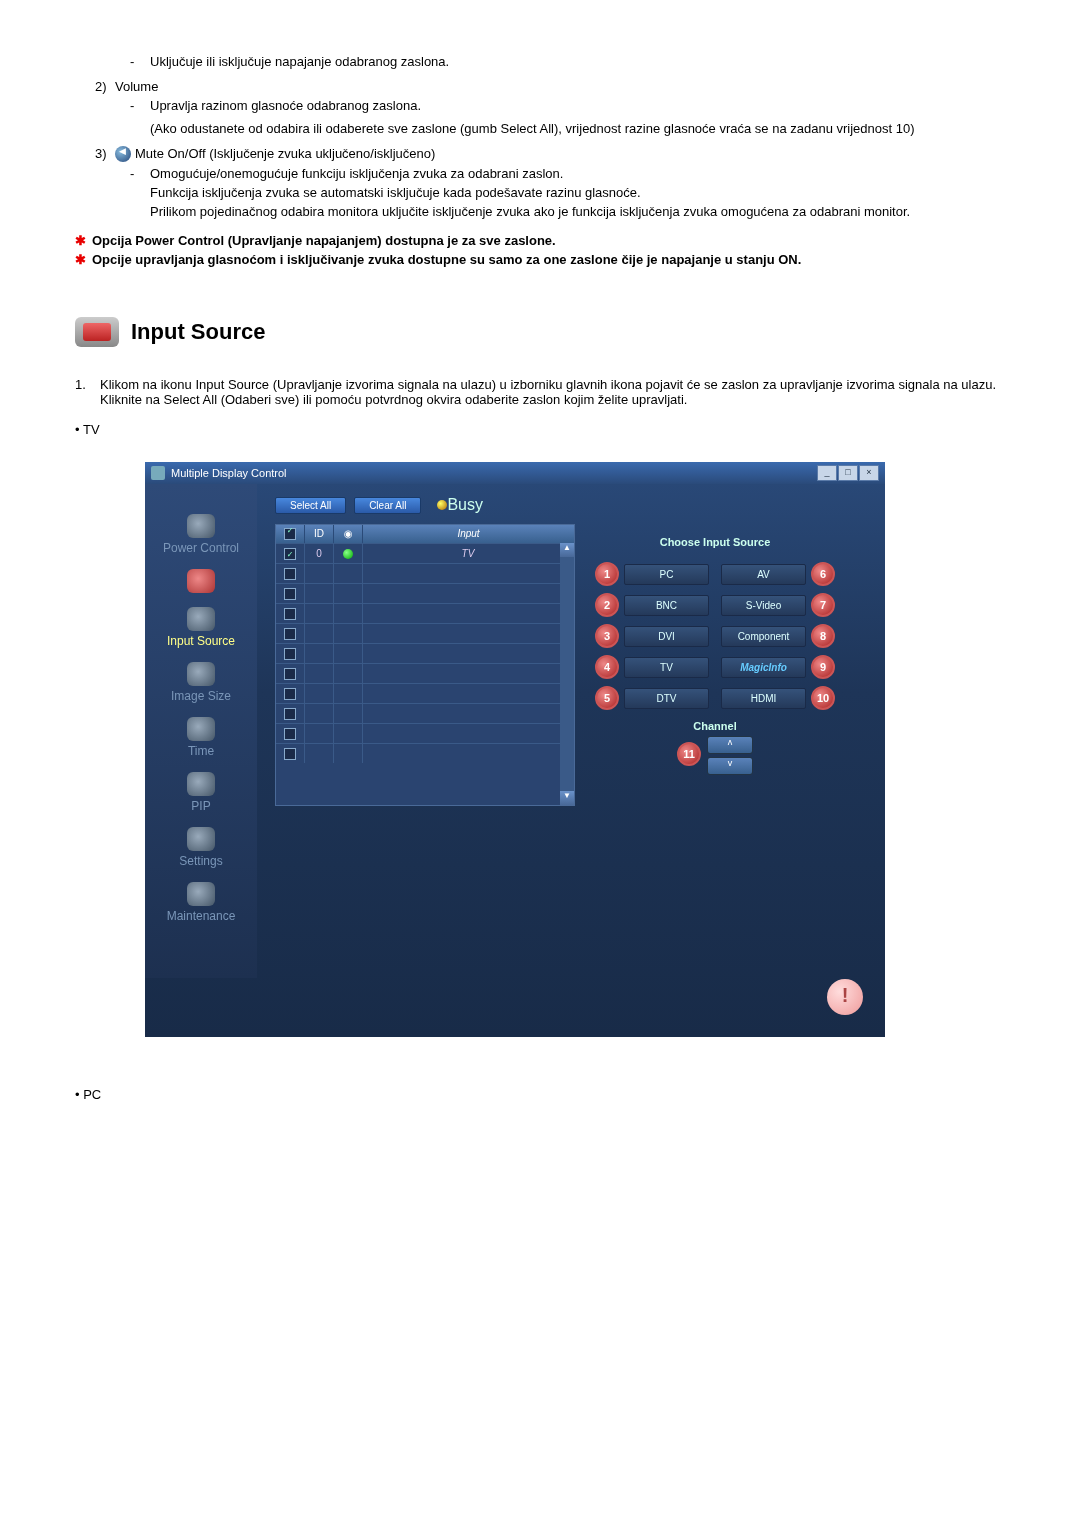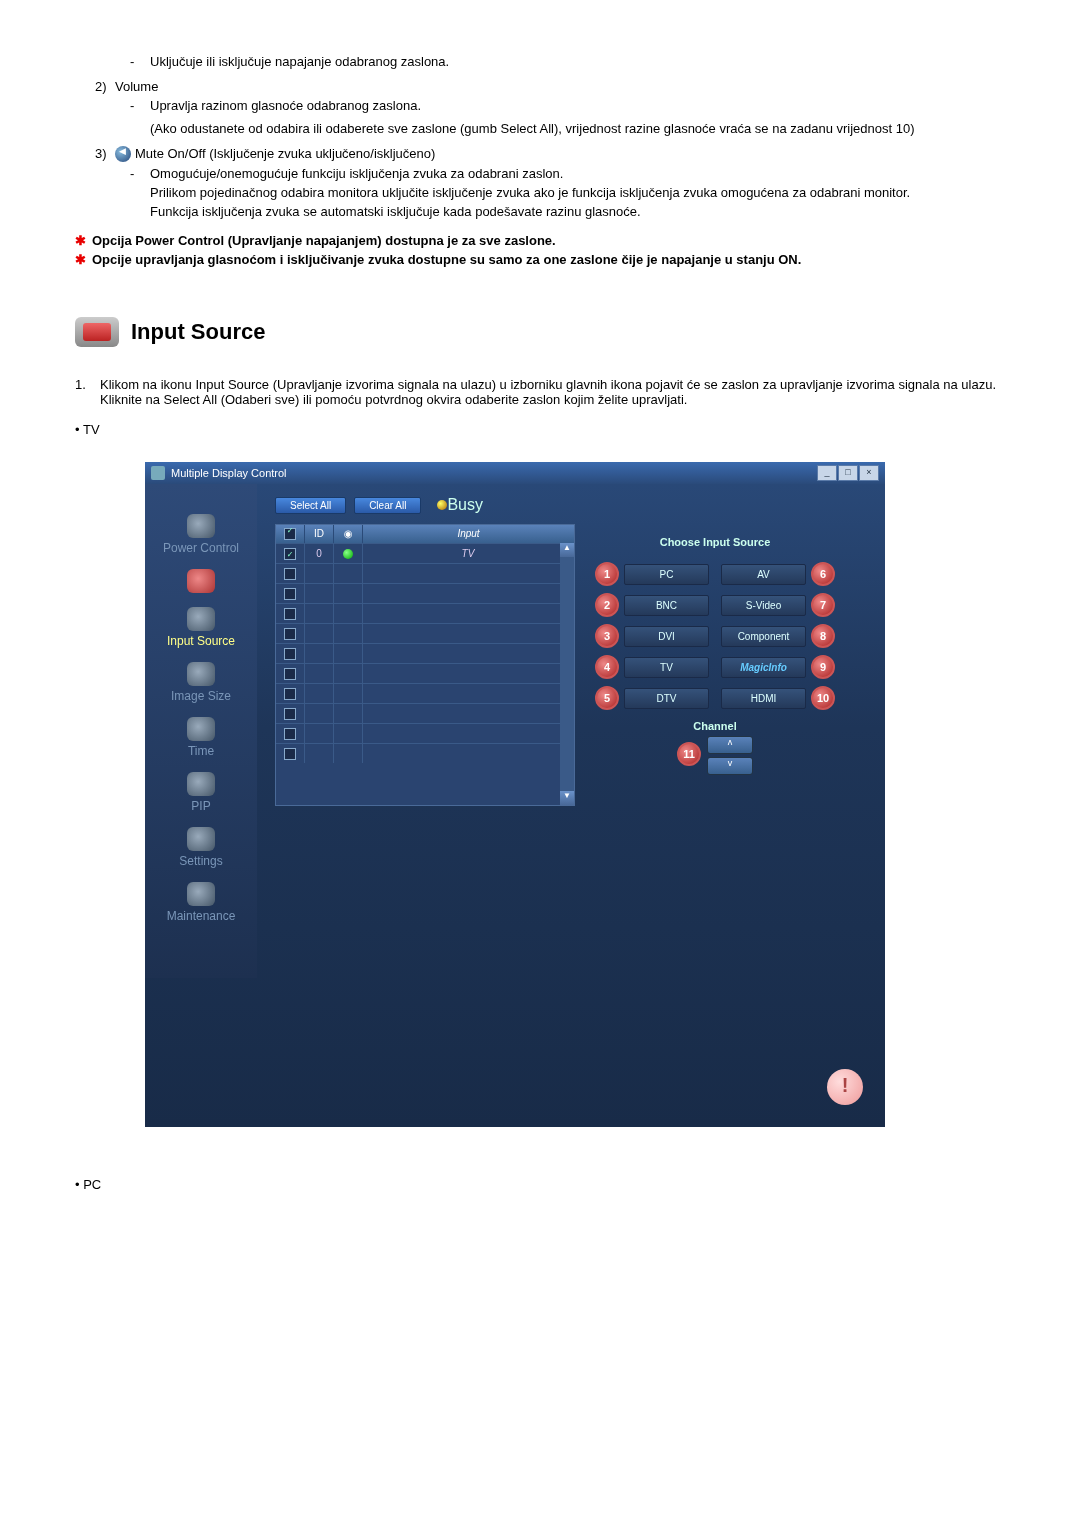--- a/index.html
+++ b/index.html
@@ -18,21 +18,21 @@
   .marker { width: 20px; flex-shrink: 0; }
   .star { color: #e80000; font-weight: bold; margin-right: 6px; }
   .bold { font-weight: bold; }
   .section-header { display: flex; align-items: center; margin-top: 50px; margin-bottom: 30px; margin-left: 15px; }
   .section-icon { width: 44px; height: 30px; background: linear-gradient(#ccc,#888); border-radius: 6px; margin-right: 12px; position:relative;}
   .section-icon::after{content:'';position:absolute;top:6px;left:8px;width:28px;height:18px;background:linear-gradient(#e66,#b22);border-radius:3px;}
   .section-title { font-size: 22px; font-weight: bold; }
   .mute-icon { display: inline-block; width: 16px; height: 16px; border-radius: 50%; background: radial-gradient(circle at 35% 35%, #8bd, #247); vertical-align: middle; margin-right: 4px; position:relative;}
   .mute-icon::after{content:'◀';color:#fff;position:absolute;left:4px;top:0;font-size:9px;}
   .bullet-item { margin-left: 15px; margin-top: 15px; }
-  .screenshot { width: 740px; height: 665px; margin: 25px 0 0 85px; background: linear-gradient(180deg,#2a4a7a 0%,#1e3558 40%,#182b48 100%); position: relative; font-family: Tahoma, sans-serif; color: #cfdff2; font-size: 11px;}
+  .screenshot { width: 740px; height: 575px; margin: 25px 0 0 85px; background: linear-gradient(180deg,#2a4a7a 0%,#1e3558 40%,#182b48 100%); position: relative; font-family: Tahoma, sans-serif; color: #cfdff2; font-size: 11px;}
   .titlebar { background: linear-gradient(#3a6aae,#2a4a7a); height: 22px; display:flex; align-items:center; padding:0 6px; color:#fff; font-size:11px;}
   .tb-icon { width:14px;height:14px;background:#7ab;border-radius:2px;margin-right:6px;}
   .win-btns { margin-left:auto; display:flex; gap:1px;}
   .win-btn { width:18px;height:14px;background:#c8d6e8;border:1px solid #5a7aa8;font-size:9px;text-align:center;line-height:12px;color:#234;}
   .menubar { background: linear-gradient(#eef3fa,#d6e2f0); height: 20px; display:flex; align-items:center; padding:0 4px; color:#234; font-size:11px;}
   .menu-item { padding: 0 10px; cursor:default;}
   .samsung { margin-left:auto; padding-right:8px; font-style:italic; font-weight:bold; color:#345; font-size:10px;}
   .app-body { display:flex; height: 494px;}
   .sidebar { width: 112px; background: linear-gradient(#2e4a78,#1d3050); padding-top: 30px;}
   .side-item { text-align:center; font-size:12px; color:#7a96b8; margin-bottom:14px;}
@@ -107,25 +107,25 @@
         <span class="marker">3)</span>
         <span class="mute-icon"></span>
         <span>Mute On/Off (Isključenje zvuka uključeno/isključeno)</span>
       </div>
       <div class="li indent2">
         <span class="marker">-</span>
         <span>Omogućuje/onemogućuje funkciju isključenja zvuka za odabrani zaslon.</span>
       </div>
       <div class="li indent2">
         <span class="marker"></span>
+        <span>Funkcija isključenja zvuka se automatski isključuje kada podešavate razinu glasnoće.</span>
+      </div>
+      <div class="li indent2">
+        <span class="marker"></span>
         <span>Prilikom pojedinačnog odabira monitora uključite isključenje zvuka ako je funkcija isključenja zvuka omogućena za odabrani monitor.</span>
-      </div>
-      <div class="li indent2">
-        <span class="marker"></span>
-        <span>Funkcija isključenja zvuka se automatski isključuje kada podešavate razinu glasnoće.</span>
       </div>
       <div class="li indent2">
         <span class="marker"></span>
       </div>
     </div>
   </div>
 
 <div style="height:6px"></div>
 
 <div id="stars">

